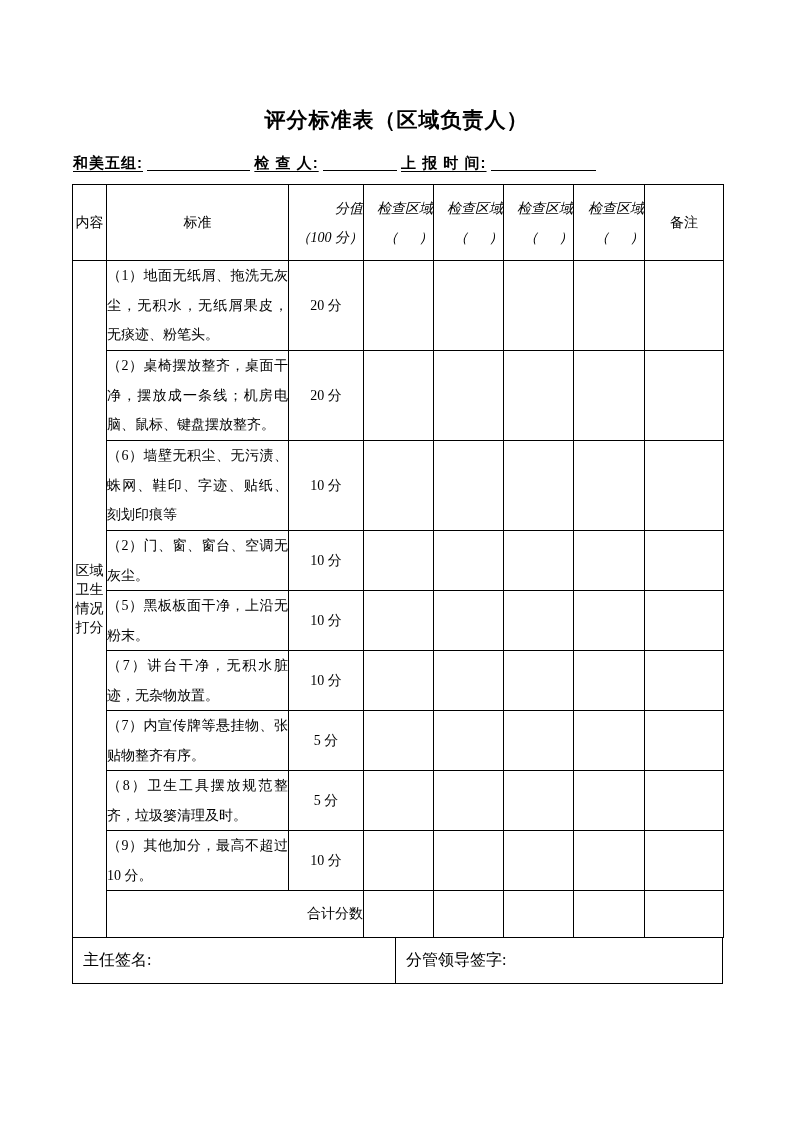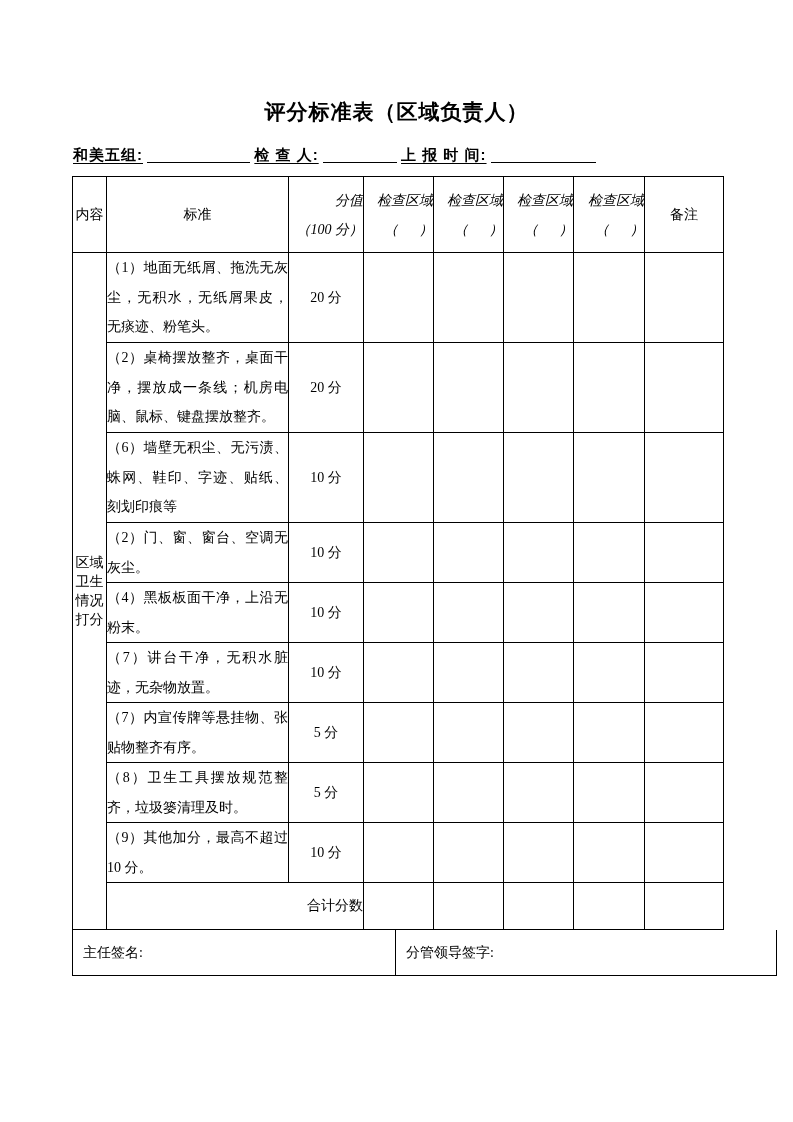--- a/index.html
+++ b/index.html
@@ -7,21 +7,21 @@
   .page {
     position: relative;
     width: 793px;
     height: 1122px;
     background: #ffffff;
     color: #000000;
     font-family: "Liberation Serif", "DejaVu Serif", serif;
     overflow: hidden;
   }
   .title {
-    margin: 0;
+    margin: 8px;
     padding-top: 97px;
     text-align: center;
     font-family: "Liberation Sans", "DejaVu Sans", sans-serif;
     font-weight: bold;
     font-size: 21px;
     line-height: 30px;
     letter-spacing: 1px;
   }
   .meta {
     margin: 19px 0 0 73px;
@@ -78,26 +78,26 @@
     width: 2.2em;
     margin: 0 auto;
     line-height: 19px;
     word-break: break-all;
     text-align: center;
   }
   td.total-cell { text-align: right; }
 
   .sig {
     display: flex;
-    width: 705px;
+    width: 651px;
     height: 46px;
     margin-left: 72px;
     border: 1px solid #000;
     border-top: none;
-    font-size: 14px;
+    font-size: 16px;
   }
   .sig-cell { display: flex; align-items: center; padding-left: 10px; }
   .sig-left { width: 323px; border-right: 1px solid #000; }
   .sig-right { flex: 1; }
 </style>
 </head>
 <body>
 
 <div class="page">
 
@@ -188,21 +188,21 @@
       <td class="std">（2）门、窗、窗台、空调无灰尘。</td>
       <td class="score">10 分</td>
       <td></td>
       <td></td>
       <td></td>
       <td></td>
       <td></td>
     </tr>
 
     <tr class="r60">
-      <td class="std">（4）黑板板面干净，上沿无粉末。</td>
+      <td class="std">（5）黑板板面干净，上沿无粉末。</td>
       <td class="score">10 分</td>
       <td></td>
       <td></td>
       <td></td>
       <td></td>
       <td></td>
     </tr>
 
     <tr class="r60">
       <td class="std">（7）讲台干净，无积水脏迹，无杂物放置。</td>

